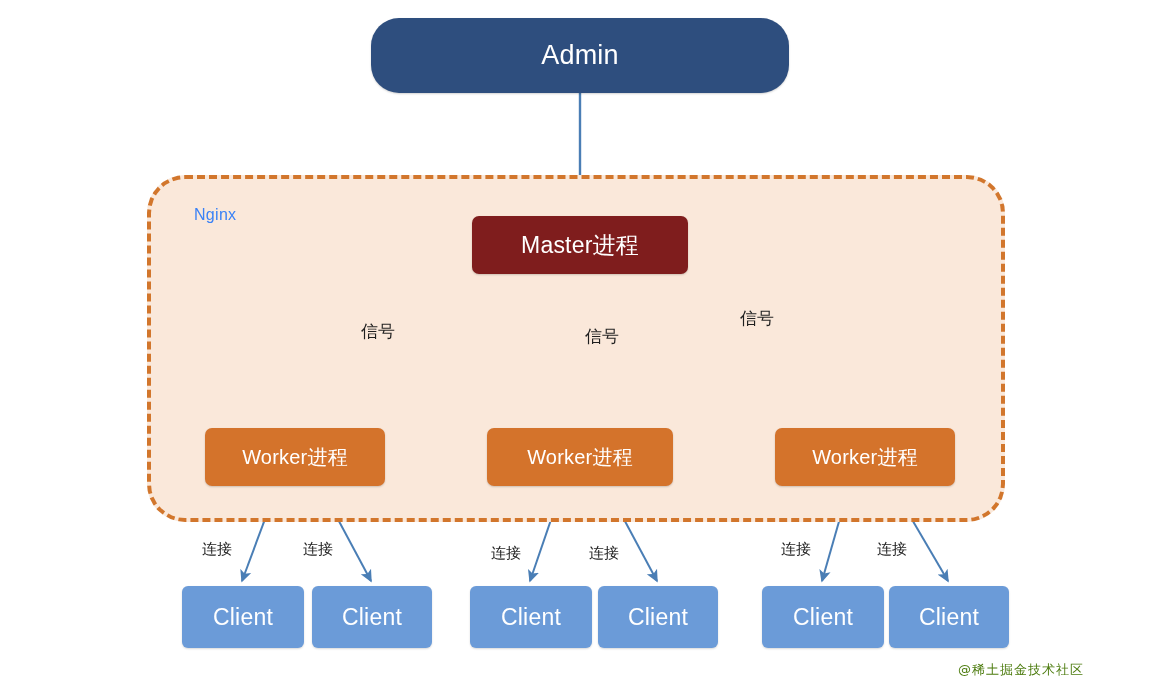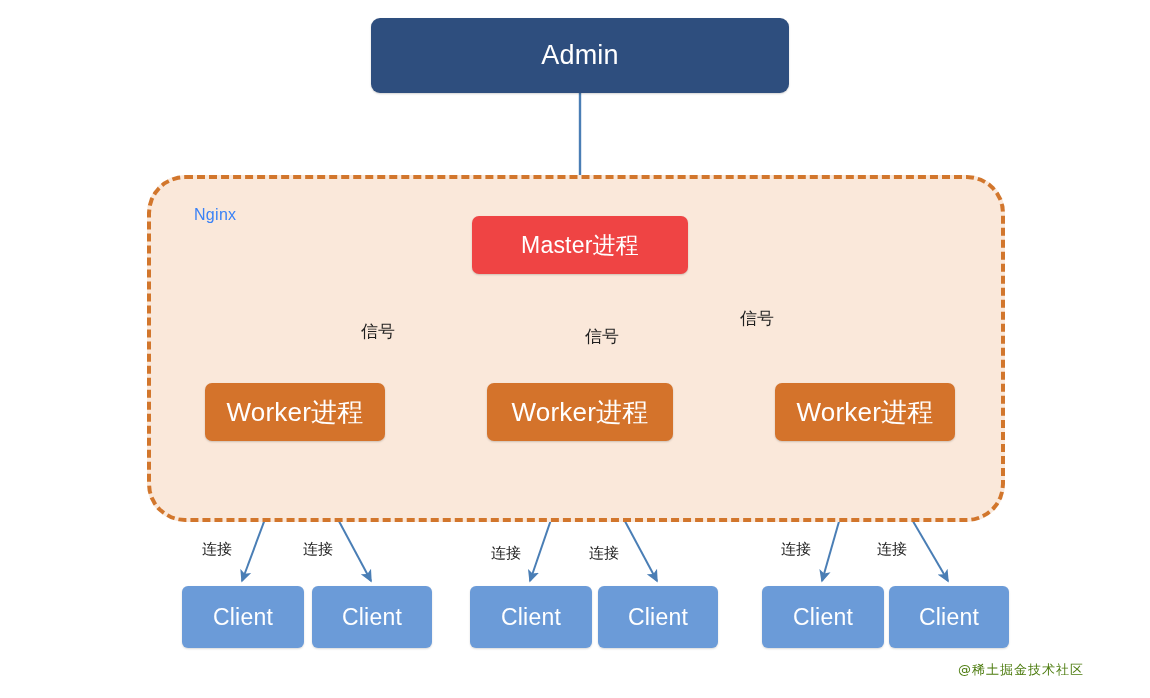--- a/index.html
+++ b/index.html
@@ -44,22 +44,23 @@
     font-size: 27px;
     box-shadow: 0 1px 2px rgba(0,0,0,0.18);
   }
   .node-master {
     border-radius: 7px;
     font-size: 23px;
     box-shadow: 0 1px 2px rgba(0,0,0,0.18);
   }
   .node-worker {
     border-radius: 7px;
-    font-size: 26px;
+    font-size: 20px;
     box-shadow: 0 1px 2px rgba(0,0,0,0.18);
+    margin-top: 45px;
   }
   .node-client {
     border-radius: 6px;
     font-size: 23px;
     box-shadow: 0 1px 2px rgba(0,0,0,0.15);
   }
 
   .group-box {
     position: absolute;
     box-sizing: border-box;
@@ -124,23 +125,23 @@
     <line x1="294" y1="441" x2="242" y2="581" stroke="#4A7EB5" stroke-width="2.0" marker-end="url(#arrowhead)"></line>
     <line x1="296" y1="441" x2="371" y2="581" stroke="#4A7EB5" stroke-width="2.0" marker-end="url(#arrowhead)"></line>
 
     <line x1="578" y1="441" x2="530" y2="581" stroke="#4A7EB5" stroke-width="2.0" marker-end="url(#arrowhead)"></line>
     <line x1="582" y1="441" x2="657" y2="581" stroke="#4A7EB5" stroke-width="2.0" marker-end="url(#arrowhead)"></line>
 
     <line x1="862" y1="441" x2="822" y2="581" stroke="#4A7EB5" stroke-width="2.0" marker-end="url(#arrowhead)"></line>
     <line x1="866" y1="441" x2="948" y2="581" stroke="#4A7EB5" stroke-width="2.0" marker-end="url(#arrowhead)"></line>
   </svg>
 
-  <div class="node node-admin" style="left:371px; top:18px; width:418px; height:75px; background:#2E4E7E;">Admin</div>
+  <div class="node node-admin" style="left:371px; top:18px; width:418px; height:75px; background:#2E4E7E;border-radius:28px;">Admin</div>
 
-  <div class="node node-master" style="left:472px; top:216px; width:216px; height:58px; background:#ef4444;">Master进程</div>
+  <div class="node node-master" style="left:472px; top:216px; width:216px; height:58px; background:#7f1d1d;">Master进程</div>
 
   <div class="node node-worker" style="left:205px; top:383px; width:180px; height:58px; background:#D4732B;">Worker进程</div>
   <div class="node node-worker" style="left:487px; top:383px; width:186px; height:58px; background:#D4732B;">Worker进程</div>
   <div class="node node-worker" style="left:775px; top:383px; width:180px; height:58px; background:#D4732B;">Worker进程</div>
 
   <div class="node node-client" style="left:182px; top:586px; width:122px; height:62px; background:#6B9BD8;">Client</div>
   <div class="node node-client" style="left:312px; top:586px; width:120px; height:62px; background:#6B9BD8;">Client</div>
   <div class="node node-client" style="left:470px; top:586px; width:122px; height:62px; background:#6B9BD8;">Client</div>
   <div class="node node-client" style="left:598px; top:586px; width:120px; height:62px; background:#6B9BD8;">Client</div>
   <div class="node node-client" style="left:762px; top:586px; width:122px; height:62px; background:#6B9BD8;">Client</div>

